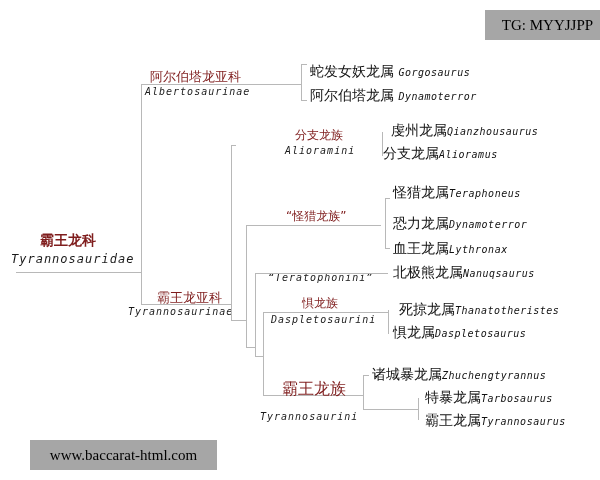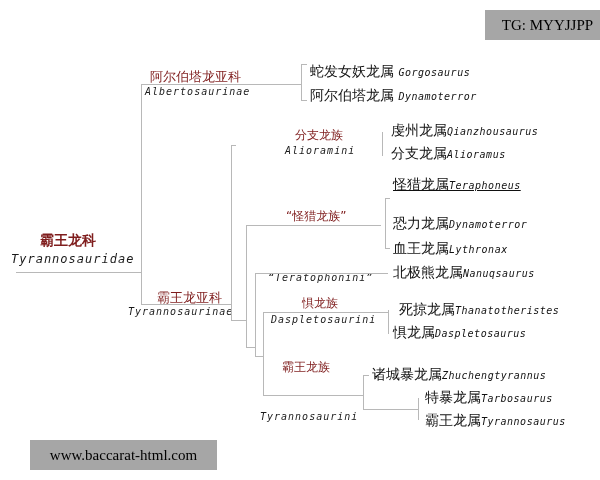--- a/index.html
+++ b/index.html
@@ -38,49 +38,49 @@
 <div class="ln h" style="left:141px;top:304px;width:90px;"></div>
 <div class="ln v" style="left:141px;top:272px;height:32px;"></div>
 <div class="ln v" style="left:231px;top:145px;height:175px;"></div>
 <div class="ln h" style="left:231px;top:320px;width:15px;"></div>
 
 <div class="cn" style="left:295px;top:127px;font-size:12px;">分支龙族</div>
 <div class="la" style="left:285px;top:145px;font-size:10px;">Alioramini</div>
 <div class="ln h" style="left:231px;top:145px;width:5px;"></div>
 <div class="ln v" style="left:382px;top:132px;height:24px;"></div>
 <div class="node" style="left:391px;top:122px;"><span>虔州龙属</span><span class="la2">Qianzhousaurus</span></div>
-<div class="node" style="left:391px;top:145px;"><span>分支龙属</span><span class="la2">Alioramus</span></div>
+<div class="node" style="left:383px;top:145px;"><span>分支龙属</span><span class="la2">Alioramus</span></div>
 
 <div class="ln v" style="left:246px;top:225px;height:122px;"></div>
 <div class="ln h" style="left:246px;top:225px;width:135px;"></div>
 <div class="cn" style="left:286px;top:208px;font-size:12px;">“怪猎龙族”</div>
 <div class="la" style="left:268px;top:227px;font-size:10px;margin-top:45px;">“Teratophonini”</div>
 <div class="ln v" style="left:385px;top:198px;height:50px;"></div>
 <div class="ln h" style="left:385px;top:198px;width:5px;"></div>
 <div class="ln h" style="left:385px;top:248px;width:5px;"></div>
-<div class="node" style="left:393px;top:176px;text-decoration:underline;"><span>怪猎龙属</span><span class="la2">Teraphoneus</span></div>
+<div class="node" style="left:393px;top:184px;"><span>怪猎龙属</span><span class="la2">Teraphoneus</span></div>
 <div class="node" style="left:393px;top:215px;"><span>恐力龙属</span><span class="la2">Dynamoterror</span></div>
 <div class="node" style="left:393px;top:240px;"><span>血王龙属</span><span class="la2">Lythronax</span></div>
 
 <div class="ln v" style="left:255px;top:273px;height:83px;"></div>
 <div class="ln h" style="left:255px;top:273px;width:133px;"></div>
 <div class="node" style="left:393px;top:264px;"><span>北极熊龙属</span><span class="la2">Nanuqsaurus</span></div>
 <div class="ln h" style="left:246px;top:347px;width:9px;"></div>
 
 <div class="ln v" style="left:263px;top:312px;height:83px;"></div>
 <div class="ln h" style="left:263px;top:312px;width:125px;"></div>
 <div class="ln h" style="left:255px;top:356px;width:8px;"></div>
 <div class="cn" style="left:302px;top:295px;font-size:12px;">惧龙族</div>
 <div class="la" style="left:271px;top:314px;font-size:10px;">Daspletosaurini</div>
 <div class="ln v" style="left:388px;top:310px;height:24px;"></div>
 <div class="node" style="left:393px;top:301px;margin-left:6px;"><span>死掠龙属</span><span class="la2">Thanatotheristes</span></div>
 <div class="node" style="left:393px;top:324px;"><span>惧龙属</span><span class="la2">Daspletosaurus</span></div>
 
 <div class="ln h" style="left:263px;top:395px;width:100px;"></div>
-<div class="cn" style="left:282px;top:359px;font-size:12px;">霸王龙族</div>
+<div class="cn" style="left:282px;top:379px;font-size:16px;">霸王龙族</div>
 <div class="la" style="left:260px;top:399px;font-size:10px;margin-top:12px;">Tyrannosaurini</div>
 <div class="ln v" style="left:363px;top:375px;height:34px;"></div>
 <div class="ln h" style="left:363px;top:375px;width:6px;"></div>
 <div class="ln h" style="left:363px;top:409px;width:55px;"></div>
 <div class="ln v" style="left:418px;top:398px;height:22px;"></div>
 <div class="node" style="left:372px;top:366px;"><span>诸城暴龙属</span><span class="la2">Zhuchengtyrannus</span></div>
 <div class="node" style="left:425px;top:389px;"><span>特暴龙属</span><span class="la2">Tarbosaurus</span></div>
 <div class="node" style="left:425px;top:412px;"><span>霸王龙属</span><span class="la2">Tyrannosaurus</span></div>
 
 </body></html>

